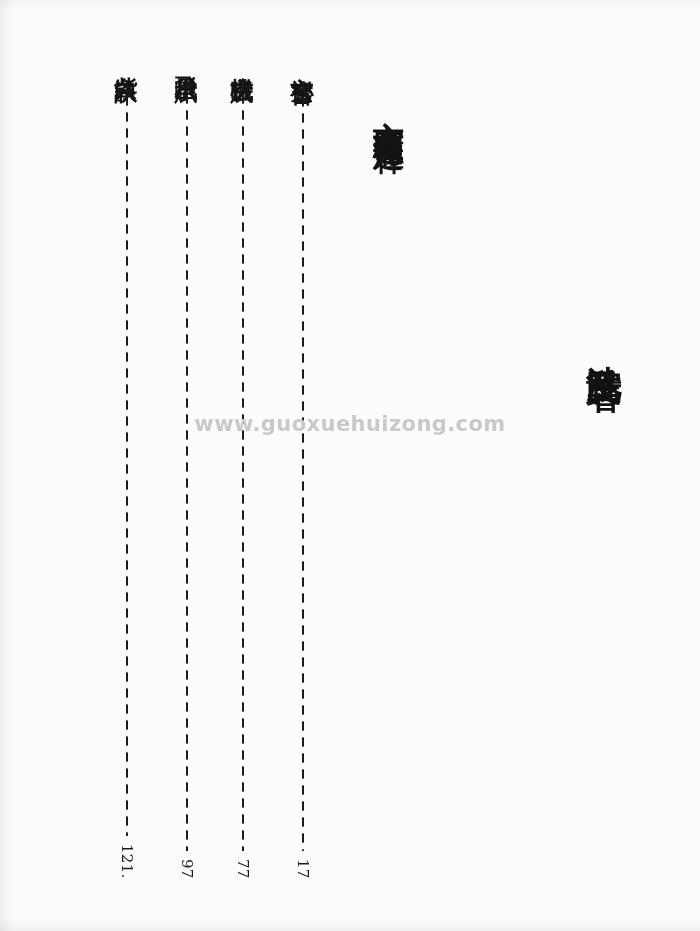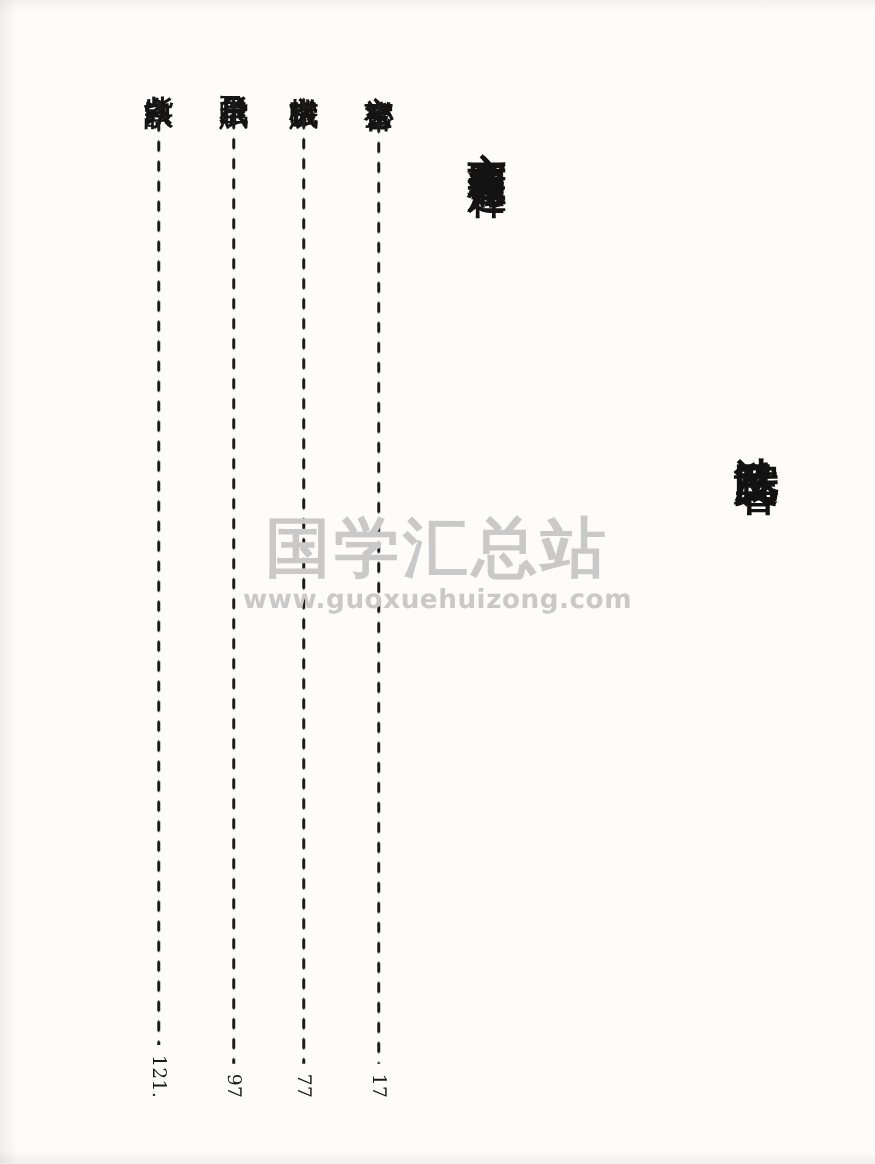--- a/index.html
+++ b/index.html
@@ -167,17 +167,16 @@
     <span class="toc-page">97</span>
   </div>
 
   <div class="toc-entry" id="toc-3">
     <span class="toc-label">紫白訣</span>
     <span class="toc-dots"></span>
     <span class="toc-page">121.</span>
   </div>
 
   <div id="watermark">
-    <div class="wm-main">国学汇总站</div>
     <div class="wm-sub">www.guoxuehuizong.com</div>
   </div>
 
 </div>
 
 </body></html>

